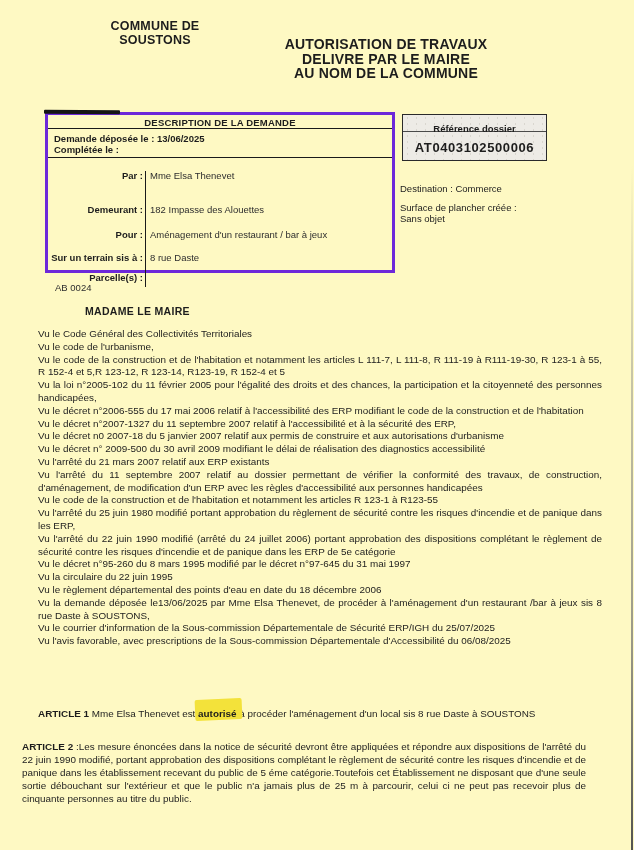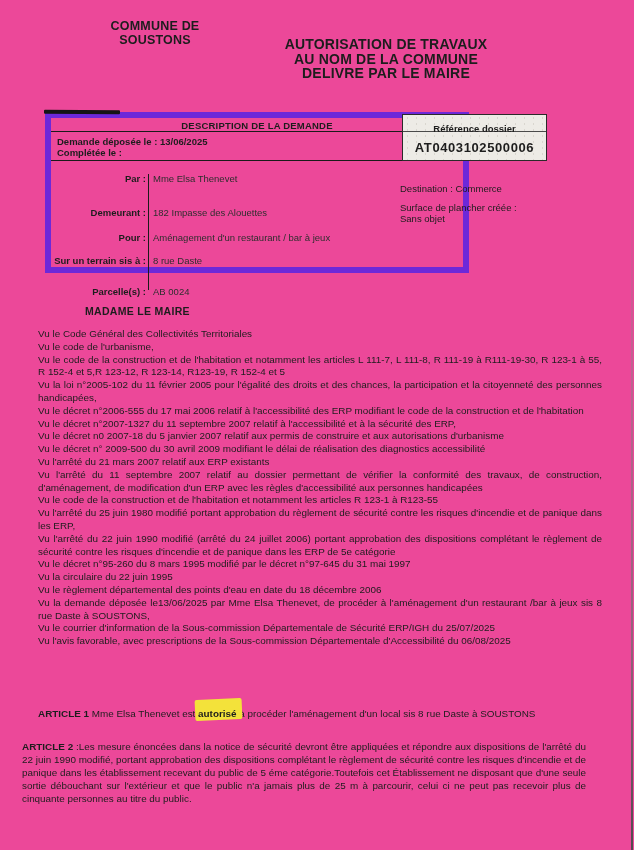--- a/index.html
+++ b/index.html
@@ -1,61 +1,61 @@
 <!DOCTYPE html>
 <html><head>
 <meta charset="utf-8">
 <style>
   html,body { margin:0; padding:0; background:#9a9a9a; }
   * { box-sizing: border-box; }
   .page {
     position: relative;
     width: 634px; height: 850px;
     margin: 0 auto;
-    background: #ec4899;
+    background: #fef9c3;
     font-family: "Liberation Sans", sans-serif;
     color: #1d1d1d;
     overflow: hidden;
   }
   
   .commune-block {
     position: absolute; top: 19px; left: 85px; width: 140px;
     text-align: center; font-weight: bold; font-size: 12.5px; line-height: 14px;
     letter-spacing: .2px;
   }
   .title-block {
     position: absolute; top: 37px; left: 255px; width: 262px;
     text-align: center; font-weight: bold; font-size: 14px; line-height: 14.5px;
     letter-spacing: .2px;
   }
   
   .demande-box {
-    position: absolute; left: 45px; top: 112px; width: 424px; height: 161px;
-    border: 6px solid #6d28d9;
+    position: absolute; left: 45px; top: 112px; width: 350px; height: 161px;
+    border: 3px solid #6d28d9;
     font-size: 9.5px;
   }
   .demande-box .box-title {
     height: 14px; border-bottom: 1px solid #1a1a1a;
     text-align: center; font-weight: bold; padding-top: 2px;
     letter-spacing: .2px;
   }
   .demande-box .box-dates {
     height: 29px; border-bottom: 1px solid #1a1a1a;
     padding: 4px 0 0 6px; font-weight: bold; line-height: 11px;
   }
   .demande-box .form-rows { position: relative; height: 116px; }
   .form-divider {
     position: absolute; left: 97px; top: 0; bottom: 0; width: 1px; background: #1a1a1a;
   }
   .f-row { display: flex; height: 10px; line-height: 10px; }
   .f-row.r1 { margin-top: 13px; }
   .f-row.r2 { margin-top: 24px; }
   .f-row.r3 { margin-top: 15px; }
   .f-row.r4 { margin-top: 13px; }
-  .f-row.r5 { margin-top: 21px; }
+  .f-row.r5 { margin-top: 10px; flex-direction: column; }
   .f-label { width: 95px; text-align: right; font-weight: bold; }
   .f-value { margin-left: 7px; color: #2e2e2e; }
   
   .ref-box {
     position: absolute; left: 402px; top: 114px; width: 145px; height: 47px;
     border: 1px solid #2a2a2a;
     background-color: #edebe6;
     background-image: radial-gradient(#d9d6cf 1px, transparent 1px);
     background-size: 9px 6px;
     font-size: 9.5px; text-align: center;
@@ -114,22 +114,22 @@
 <body>
 
 <div class="page">
 
   <div class="commune-block">
     <div>COMMUNE DE</div>
     <div>SOUSTONS</div>
   </div>
   <div class="title-block">
     <div>AUTORISATION DE TRAVAUX</div>
+    <div>DELIVRE PAR LE MAIRE</div>
     <div>AU NOM DE LA COMMUNE</div>
-    <div>DELIVRE PAR LE MAIRE</div>
   </div>
 
   <div class="demande-box">
     <div class="box-title">DESCRIPTION DE LA DEMANDE</div>
     <div class="box-dates">
       <div>Demande déposée le : 13/06/2025</div>
       <div>Complétée le :</div>
     </div>
     <div class="form-rows">
       <div class="form-divider"></div>

